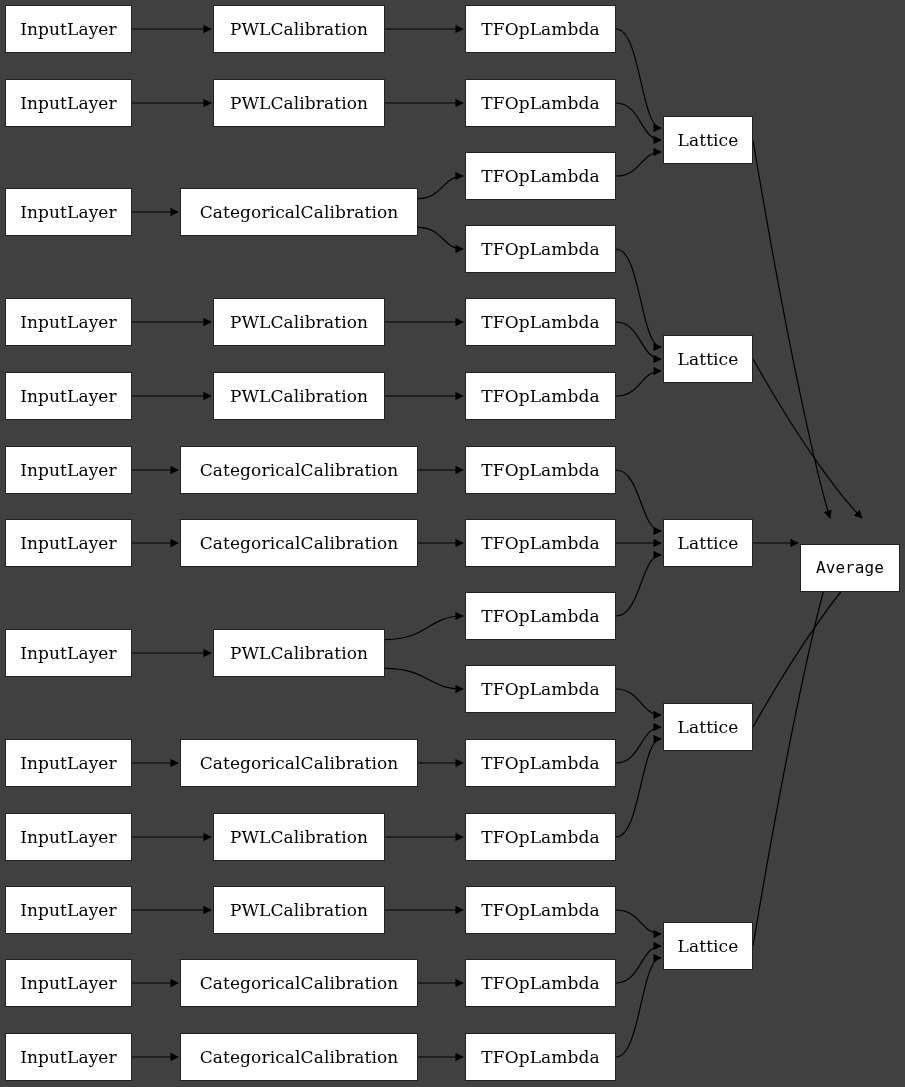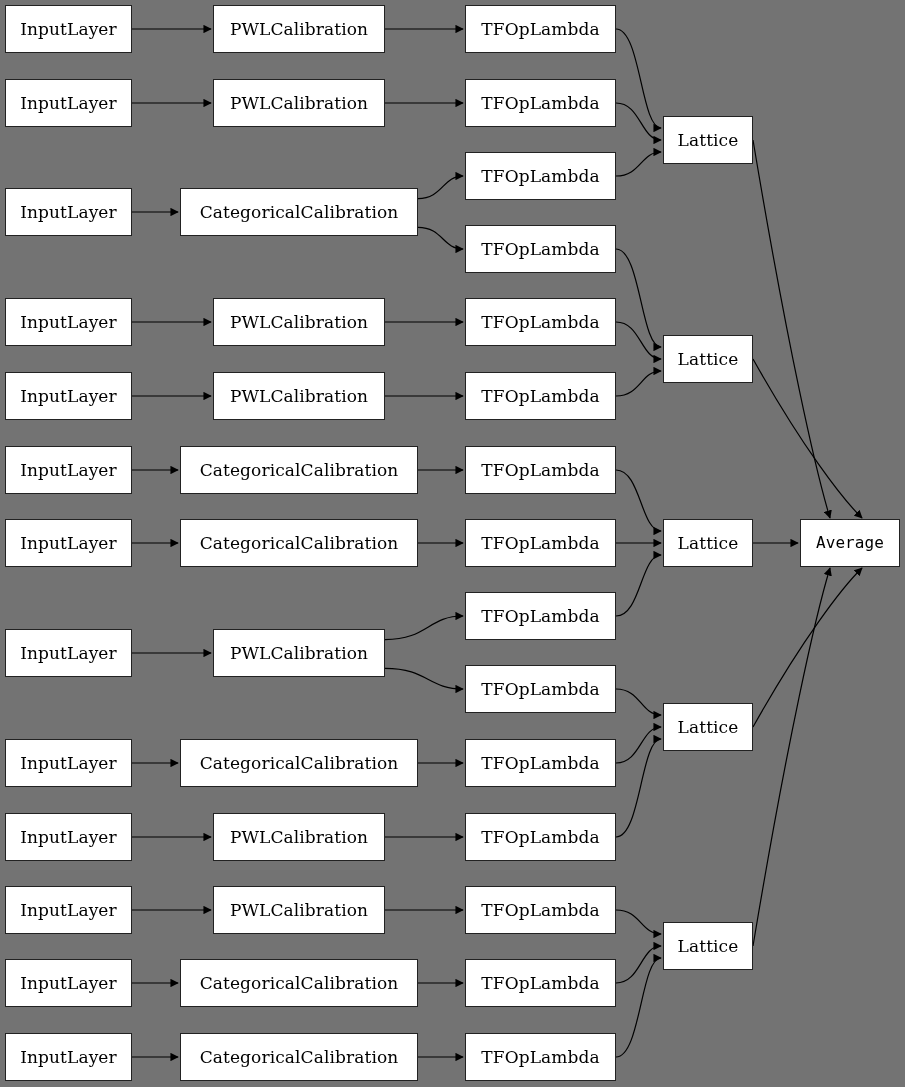--- a/index.html
+++ b/index.html
@@ -1,20 +1,20 @@
 <!DOCTYPE html>
 <html><head>
 <meta charset="utf-8">
 <style>
   html,body{margin:0;padding:0;background:#ffffff;}
   #canvas{
     position:relative;
     width:905px;
     height:1087px;
-    background:#737373;
+    background:#404040;
     font-family:"DejaVu Serif","Liberation Serif",serif;
     overflow:hidden;
   }
   svg#edges{
     position:absolute;
     left:0;top:0;
     width:905px;height:1087px;
     pointer-events:none;
   }
   .node{
@@ -137,15 +137,15 @@
       <div class="node" style="left: 465px; top: 739px; width: 151px; height: 48px;">TFOpLambda</div>
       <div class="node" style="left: 465px; top: 813px; width: 151px; height: 48px;">TFOpLambda</div>
       <div class="node" style="left: 465px; top: 886px; width: 151px; height: 48px;">TFOpLambda</div>
       <div class="node" style="left: 465px; top: 959px; width: 151px; height: 48px;">TFOpLambda</div>
       <div class="node" style="left: 465px; top: 1033px; width: 151px; height: 48px;">TFOpLambda</div>
       <div class="node" style="left: 663px; top: 116px; width: 90px; height: 48px;">Lattice</div>
       <div class="node" style="left: 663px; top: 335px; width: 90px; height: 48px;">Lattice</div>
       <div class="node" style="left: 663px; top: 519px; width: 90px; height: 48px;">Lattice</div>
       <div class="node" style="left: 663px; top: 703px; width: 90px; height: 48px;">Lattice</div>
       <div class="node" style="left: 663px; top: 922px; width: 90px; height: 48px;">Lattice</div>
-      <div class="node mono" style="left: 800px; top: 519px; width: 100px; height: 48px;">Average</div>
+      <div class="node mono" style="left: 800px; top: 544px; width: 100px; height: 48px;">Average</div>
     </div>
 </div>
 
 </body></html>

